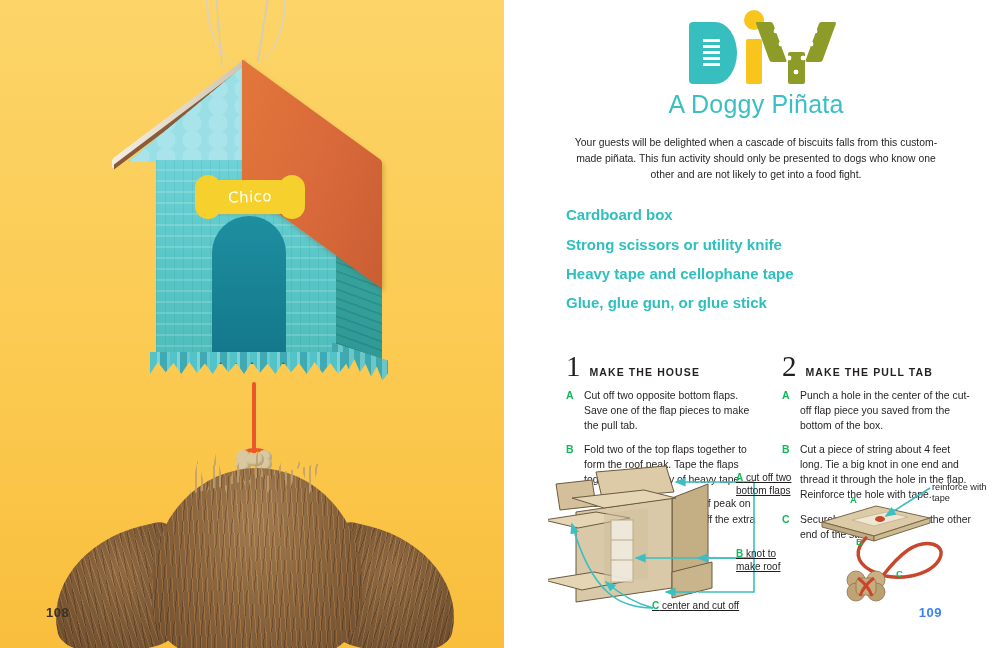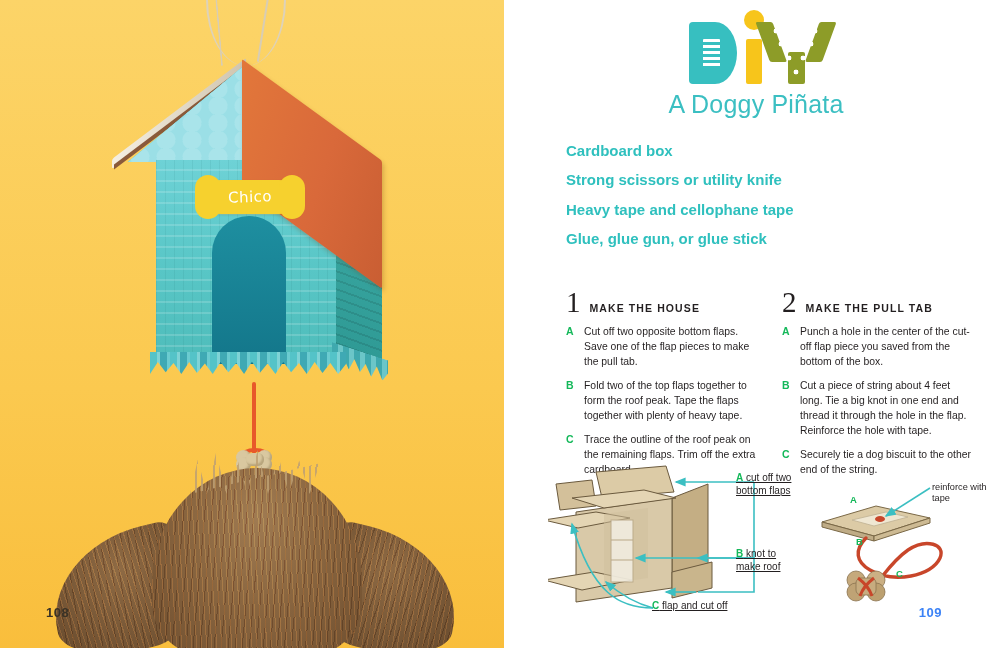--- a/index.html
+++ b/index.html
@@ -348,20 +348,21 @@
         <span class="logo-y">
           <span class="arm l"></span>
             <span class="arm r"></span>
             <span class="stemy"></span>
           <span class="dots"></span>
         </span>
       </div>
     </div>
 
     <div class="subtitle">A Doggy Piñata</div>
+    <p class="intro">Your guests will be delighted when a cascade of biscuits falls from this custom-made piñata. This fun activity should only be presented to dogs who know one other and are not likely to get into a food fight.</p>
 
     <div class="materials">
       <ul class="col-a">
         <li>Cardboard box</li>
         <li>Strong scissors or utility knife</li>
         <li>Heavy tape and cellophane tape</li>
         <li>Glue, glue gun, or glue stick</li>
       </ul>
     </div>
 
@@ -458,21 +459,21 @@
         <span>cut off two bottom flaps</span>
       </div>
 
       <div class="fig-label" style="left:232px; top:86px; width:62px;">
         <b>B</b>
         <span>knot to make roof</span>
       </div>
 
       <div class="fig-label" style="left:148px; top:138px; width:120px;">
         <b>C</b>
-        <span>flap and cut off</span>
+        <span>center and cut off</span>
       </div>
 
       <svg class="fig fig-tab" viewBox="0 0 200 140">
 
         <g stroke="#7a6846" stroke-width="1">
           <polygon points="18,56 72,40 126,52 70,70" fill="#DCCBA6"></polygon>
           <polygon points="18,56 18,61 70,75 70,70" fill="#BFAC86"></polygon>
           <polygon points="70,70 70,75 126,57 126,52" fill="#CDBA93"></polygon>
         </g>
         <polygon points="48,54 82,46 104,51 70,60" fill="#EFE7D2" stroke="#bfb193" stroke-width=".8"></polygon>

